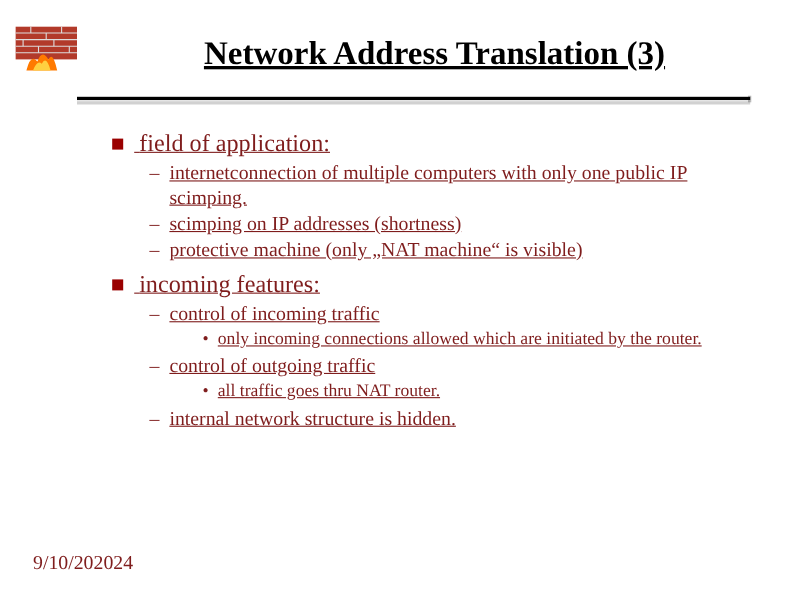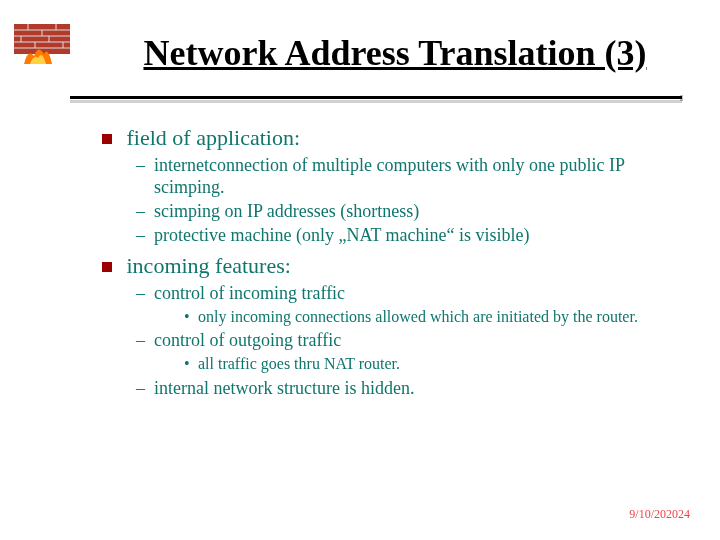--- a/index.html
+++ b/index.html
@@ -18,21 +18,21 @@
     padding: 18px 30px 0 30px;
   }
   .icon-wrap {
     position: absolute;
     top: 24px;
     left: 14px;
     width: 56px;
     height: 44px;
   }
   .title {
-    font-size: 36px;
+    font-size: 30px;
     font-weight: bold;
     text-align: center;
     text-decoration: underline;
     margin: 14px 0 22px 70px;
     color: #000;
   }
   .rule-set {
     margin-left: 40px;
     margin-right: 8px;
     position: relative;
@@ -52,21 +52,22 @@
   }
   .rule-shadow {
     height: 3px;
     width: 100%;
     background: rgba(0,0,0,0.18);
     margin-top: 1px;
   }
   .content {
     margin: 22px 42px 0 72px;
     font-size: 18px;
-    color: #0f766e;
+    color: #7f1d1d;
+    text-decoration: underline;
   }
   ul.top { list-style: none; padding: 0; }
   ul.top > li { margin-bottom: 4px; }
   .sq {
     display: inline-block;
     width: 10px; height: 10px;
     background: #9a0000;
     margin-right: 10px;
     vertical-align: 1px;
   }
@@ -101,24 +102,24 @@
   ul.dot > li:before {
     content: "•";
     position: absolute;
     left: 0; top: 0;
   }
   .footer {
     position: absolute;
     bottom: 18px;
     left: 30px;
     right: 30px;
-    font-size: 12px;
-    color: #ef4444;
+    font-size: 18px;
+    color: #7f1d1d;
     display: flex;
-    justify-content: flex-end;
+    justify-content: flex-start;
   }
 </style>
 </head>
 <body>
 
 <div class="slide">
 
   <div class="icon-wrap">
     <svg viewBox="0 0 56 44" width="56" height="44">
       <rect x="0" y="0" width="56" height="30" fill="#b23a2a"></rect>

